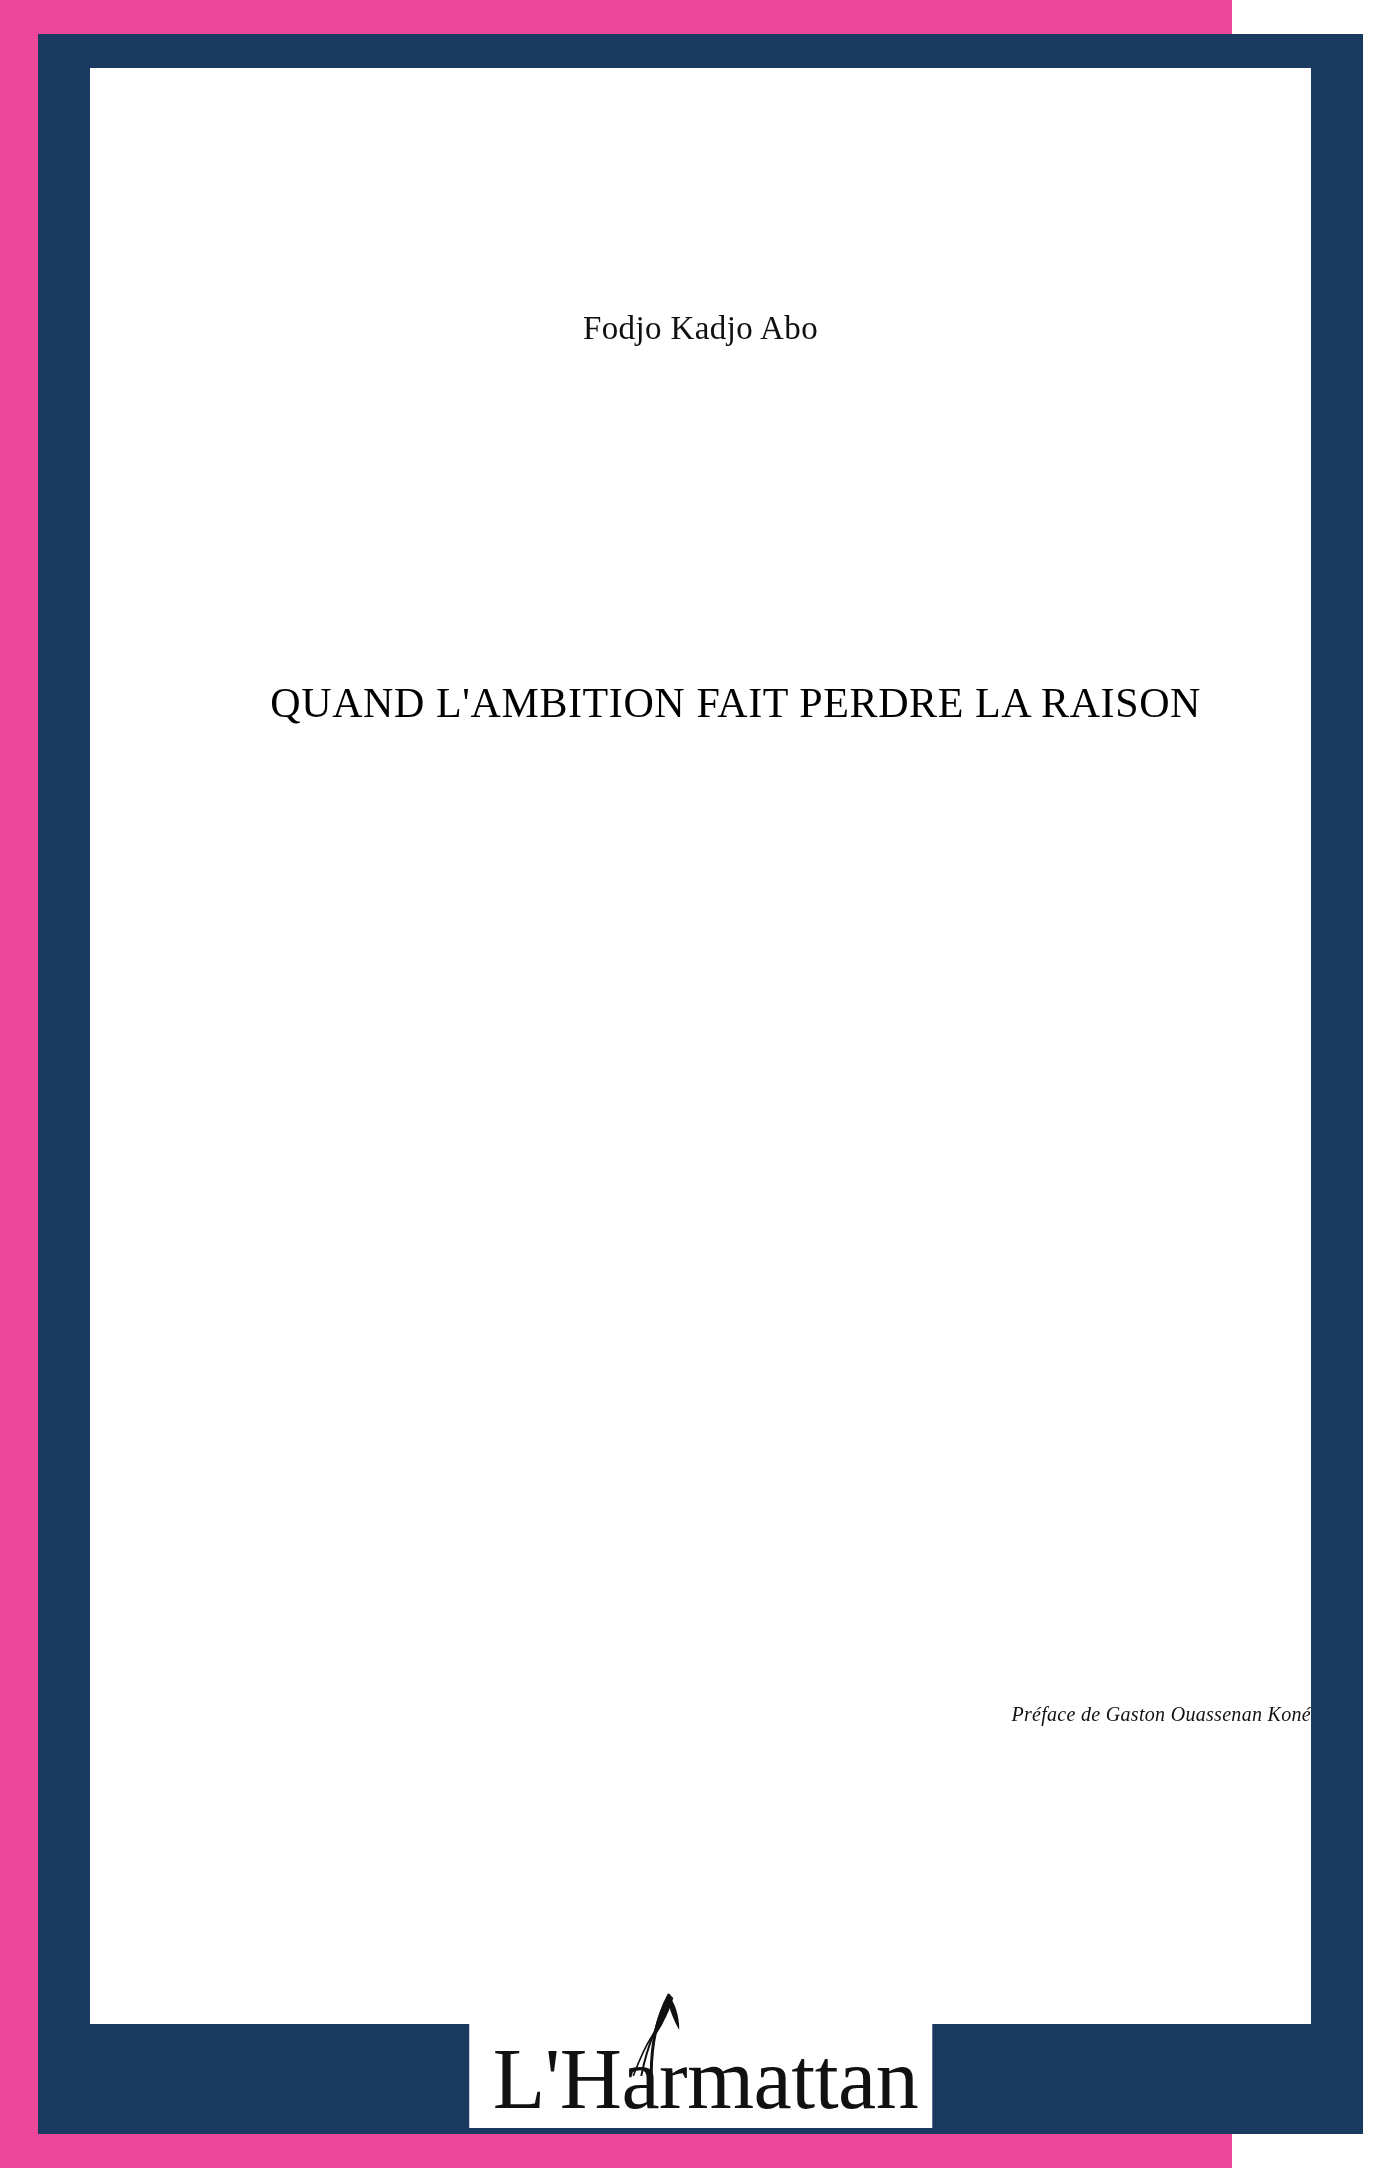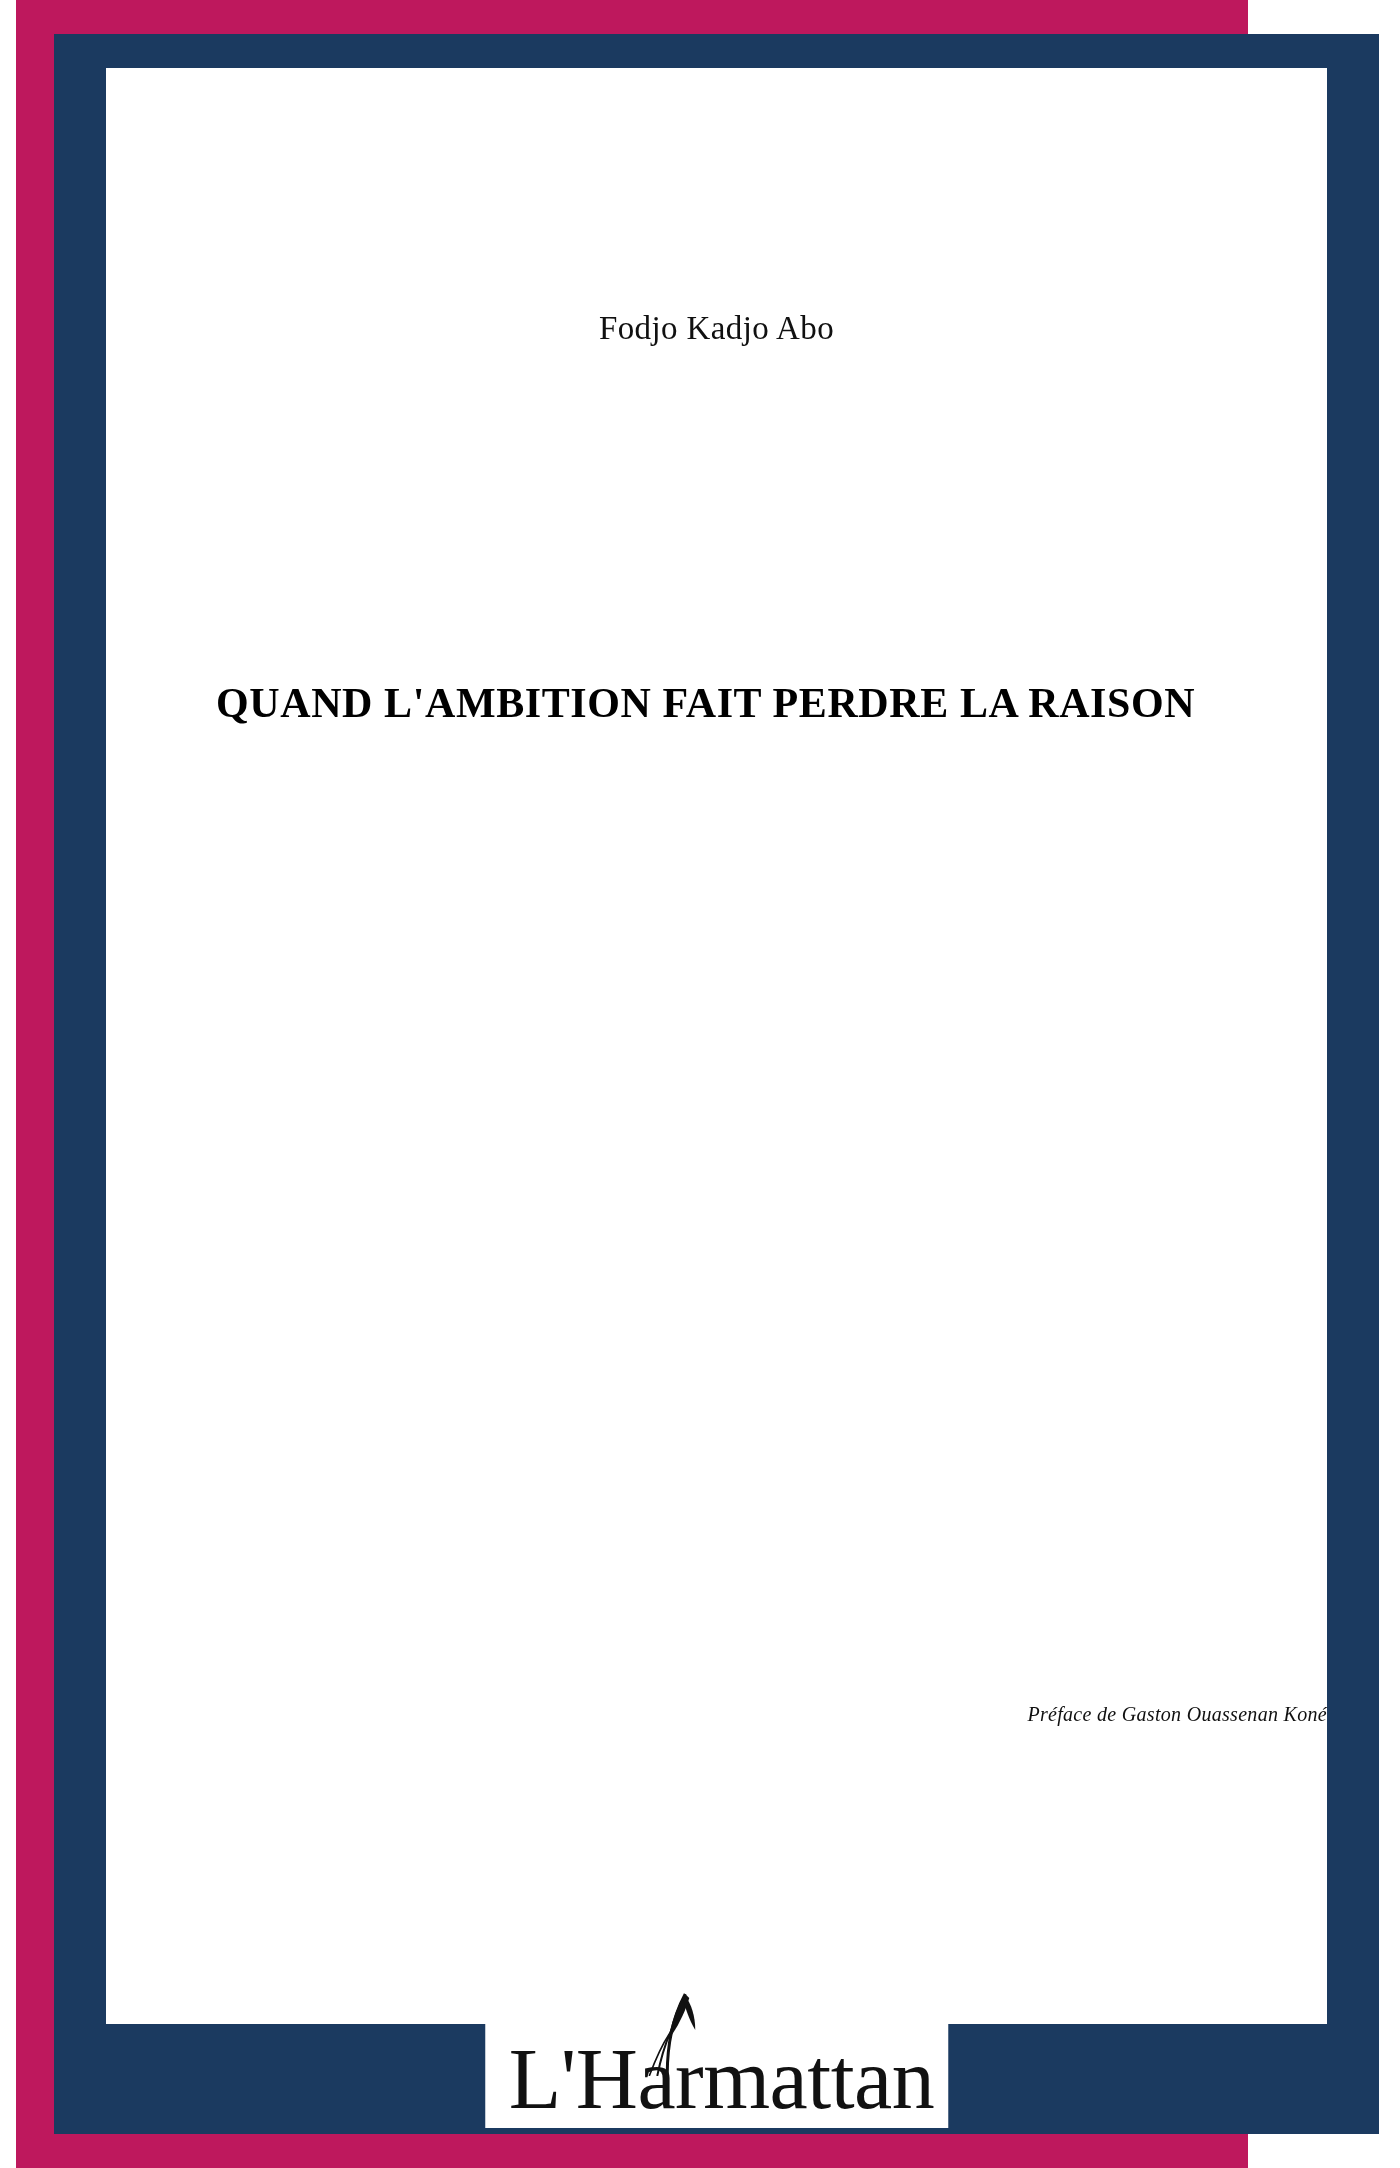--- a/index.html
+++ b/index.html
@@ -11,23 +11,22 @@
     width: 1400px;
     height: 2168px;
     font-family: "Liberation Serif", serif;
     overflow: hidden;
   }
 
   .page {
     position: relative;
     width: 1232px;
     height: 2168px;
-    background: #be185d;
+    background: #ec4899;
     box-sizing: border-box;
-    margin-left: 16px;
   }
 
   
   .cover {
     position: absolute;
     left: 38px;
     top: 34px;
     width: 1325px;
     height: 2100px;
     background: #1b3a60;
@@ -54,23 +53,23 @@
     font-size: 33px;
     letter-spacing: 0.4px;
     color: #101010;
   }
 
   .title {
     position: absolute;
     left: 110px;
     right: 110px;
     top: 608px;
-    text-align: left;
+    text-align: right;
     font-size: 42px;
-    font-weight: bold;
+    font-weight: normal;
     line-height: 1.30;
     letter-spacing: 0.6px;
     color: #000000;
   }
 
   .preface {
     position: absolute;
     left: 0;
     right: 0;
     top: 1635px;

